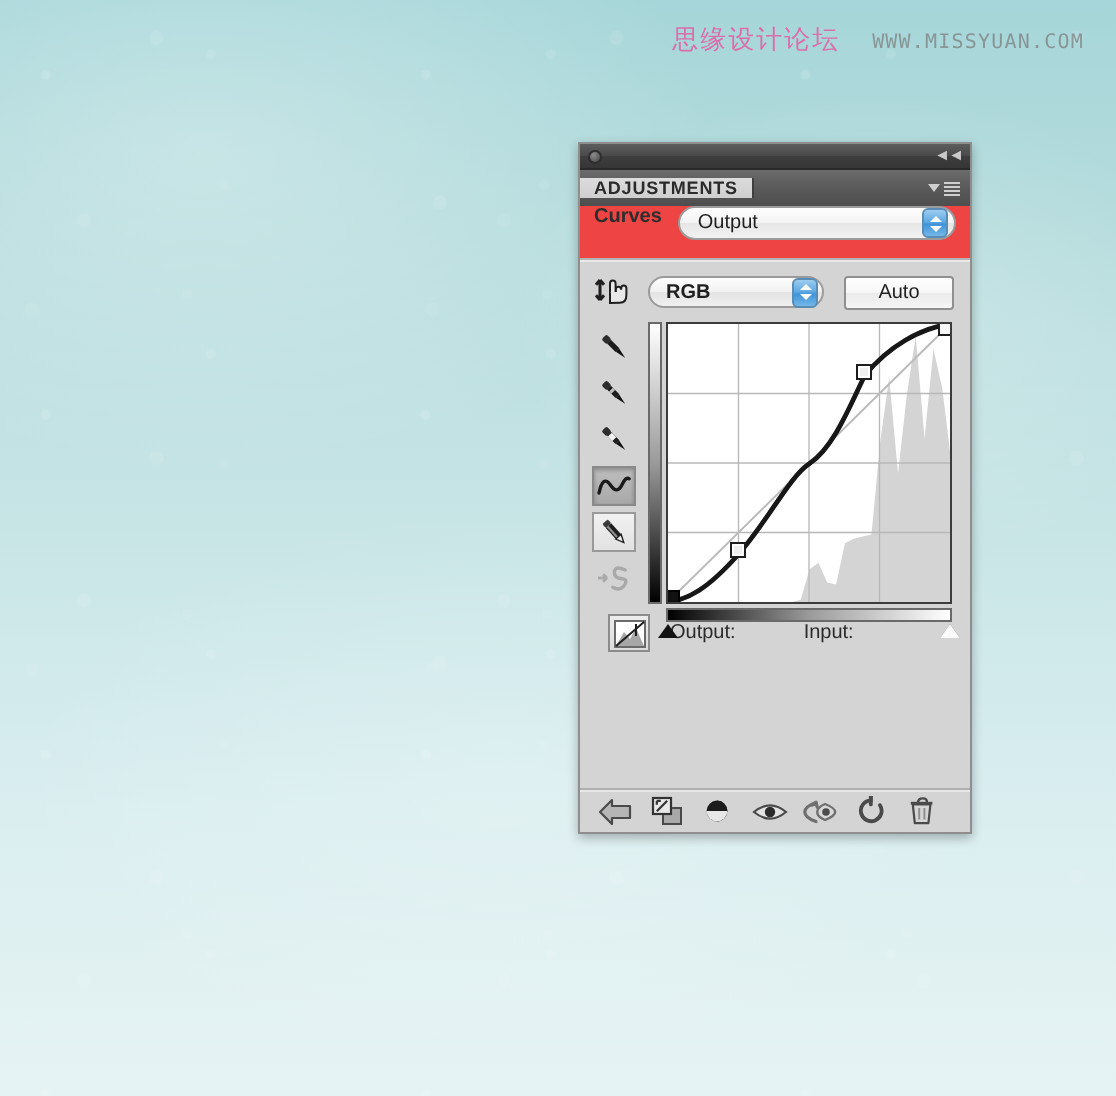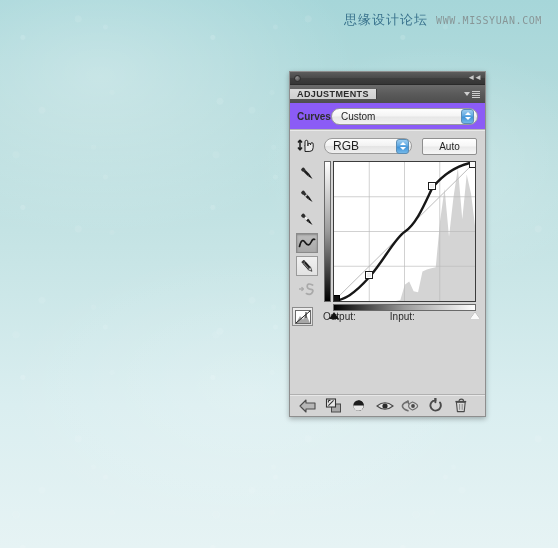--- a/index.html
+++ b/index.html
@@ -47,29 +47,30 @@
     right: 16px;
     display: flex;
     align-items: baseline;
     gap: 8px;
     user-select: none;
   }
   #watermark .cn {
     font-family: "DejaVu Sans", sans-serif;
     font-size: 13px;
     letter-spacing: 1px;
-    color: #0c4a6e;
+    color: #ec4899;
     opacity: .72;
   }
   #watermark .en {
     font-family: "DejaVu Sans Mono", monospace;
     font-size: 10px;
     letter-spacing: .6px;
     color: #7a7a7a;
     opacity: .70;
+    margin-left: 8px;
   }
 
   
   #panel {
     position: absolute;
     left: 289px;
     top: 71px;
     width: 197px;
     height: 346px;
     background: #d4d4d4;
@@ -139,25 +140,24 @@
   .tab-menu .lines {
     display: flex; flex-direction: column; gap: 1px;
   }
   .tab-menu .lines i {
     display: block; width: 8px; height: 1px; background: #cfcfcf;
   }
 
   
   .preset-row {
     display: flex;
-    align-items: center;
     height: 26px;
     padding: 0 7px;
-    gap: 0;
-    background: #8b5cf6;
+    gap: 8px;
+    background: #ef4444;
   }
   .preset-label {
     font-size: 10px;
     font-weight: bold;
     color: #2e2e2e;
   }
   .combo {
     flex: 1;
     height: 17px;
     border-radius: 9px;
@@ -222,21 +222,21 @@
     height: 16px;
     border-radius: 8px;
     background: linear-gradient(to bottom, #fdfdfd 0%, #f2f2f2 48%, #e4e4e4 52%, #f0f0f0 100%);
     border: 1px solid #9b9b9b;
     display: flex;
     align-items: center;
     padding: 0 2px 0 8px;
     box-sizing: border-box;
   }
   .channel-combo .val {
-    flex: 1; font-size: 12px; font-weight: normal; color: #1f1f1f;
+    flex: 1; font-size: 10px; font-weight: bold; color: #1f1f1f;
   }
   .auto-btn {
     width: 55px;
     height: 17px;
     border-radius: 2px;
     background: linear-gradient(to bottom, #ffffff 0%, #f6f6f6 48%, #eaeaea 52%, #f6f6f6 100%);
     border: 1px solid #8f8f8f;
     display: flex; align-items: center; justify-content: center;
     font-size: 10px;
     color: #1f1f1f;
@@ -323,21 +323,21 @@
     width: 0; height: 0;
     border-left: 5px solid transparent;
     border-right: 5px solid transparent;
     border-bottom: 7px solid transparent;
   }
 
   
   .io-row {
     display: flex;
     align-items: center;
-    padding: 8px 8px 0 2px;
+    padding: 8px 8px 0 14px;
     gap: 10px;
   }
   .preview-btn {
     width: 21px; height: 19px;
     border: 1px solid #8c8c8c;
     background: linear-gradient(to bottom, #ececec, #dcdcdc);
     display: flex; align-items: center; justify-content: center;
     box-sizing: border-box;
   }
   .io-label {
@@ -396,21 +396,21 @@
           <i></i>
           <i></i>
           <i></i>
         </span>
     </div>
   </div>
 
   <div class="preset-row">
     <span class="preset-label">Curves</span>
     <div class="combo">
-      <span class="val">Custom</span>
+      <span class="val">Output</span>
       <span class="spinner">
         <i class="up"></i>
           <i class="down"></i>
       </span>
     </div>
   </div>
 
   <div class="sep-line"></div>
 
   <div class="channel-row">

